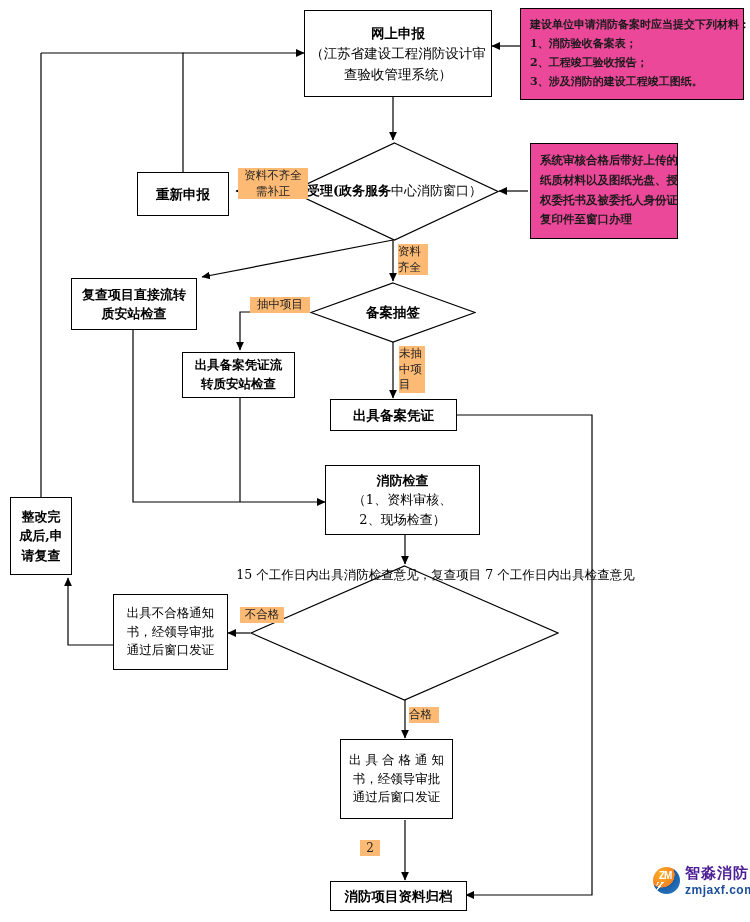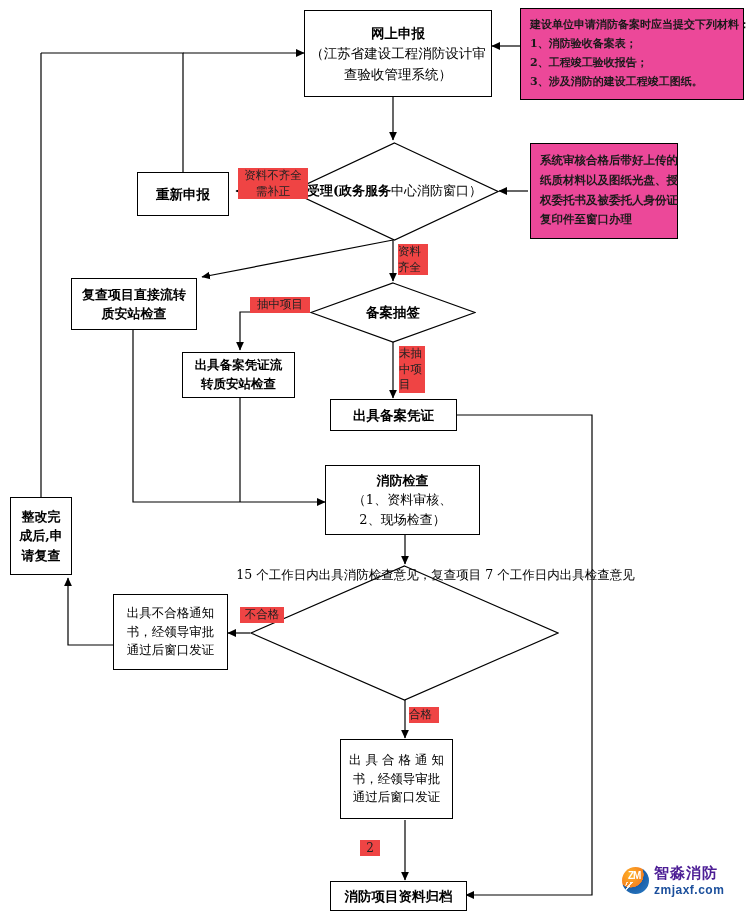--- a/index.html
+++ b/index.html
@@ -9,29 +9,29 @@
   svg.lines{position:absolute;left:0;top:0;width:750px;height:922px;pointer-events:none;}
   .node{position:absolute;box-sizing:border-box;display:flex;flex-direction:column;
         align-items:center;justify-content:center;text-align:center;background:#ffffff;}
   .box{border:1px solid #000;}
   .box .ln{line-height:1.5;white-space:nowrap;}
   .bold{font-weight:bold;}
   .dia-wrap{position:absolute;}
   .dia-txt{position:absolute;left:0;top:0;width:100%;height:100%;display:flex;
            align-items:center;justify-content:center;text-align:center;}
   .dia-txt .ln{line-height:1.55;white-space:nowrap;}
-  .edgelabel{position:absolute;background:#ef4444;color:#222;line-height:1.35;
+  .edgelabel{position:absolute;background:#fdba74;color:#222;line-height:1.35;
              text-align:center;white-space:nowrap;}
   .note{position:absolute;border:1px solid #000;background:#ec4899;box-sizing:border-box;
         padding:7px 9px;}
   .note .ln{line-height:1.72;white-space:nowrap;font-weight:bold;color:#1a1a1a;}
   .logo{position:absolute;display:flex;align-items:center;}
   .logo-mark{width:27px;height:27px;border-radius:50%;
      background:radial-gradient(circle at 32% 28%, #ffb226 0%, #f58220 48%, #1b5fa8 49%, #2a7fc9 100%);
-     position:relative;overflow:hidden;margin-right:5px;}
+     position:relative;overflow:hidden;margin-right:5px;margin-left:31px;}
   .logo-mark:after{content:"";position:absolute;left:3px;bottom:3px;width:20px;height:9px;
      background:linear-gradient(115deg,#ffffff 0 2px,transparent 2px 4px,#ffffff 4px 6px,transparent 6px 9px);
      transform:skewX(-18deg);opacity:.9;}
   .logo-mark span{position:absolute;left:6px;top:3px;font:bold 10px "Liberation Sans",sans-serif;
      color:#fff;letter-spacing:-1px;}
   .logo-txt{display:flex;flex-direction:column;line-height:1.05;}
   .logo-cn{font:bold 15px "DejaVu Sans","Liberation Sans",sans-serif;color:#4c1d95;letter-spacing:1px;}
   .logo-en{font:bold 12px "Liberation Sans",sans-serif;color:#1b4f9c;letter-spacing:.5px;}
 </style>
 </head>

